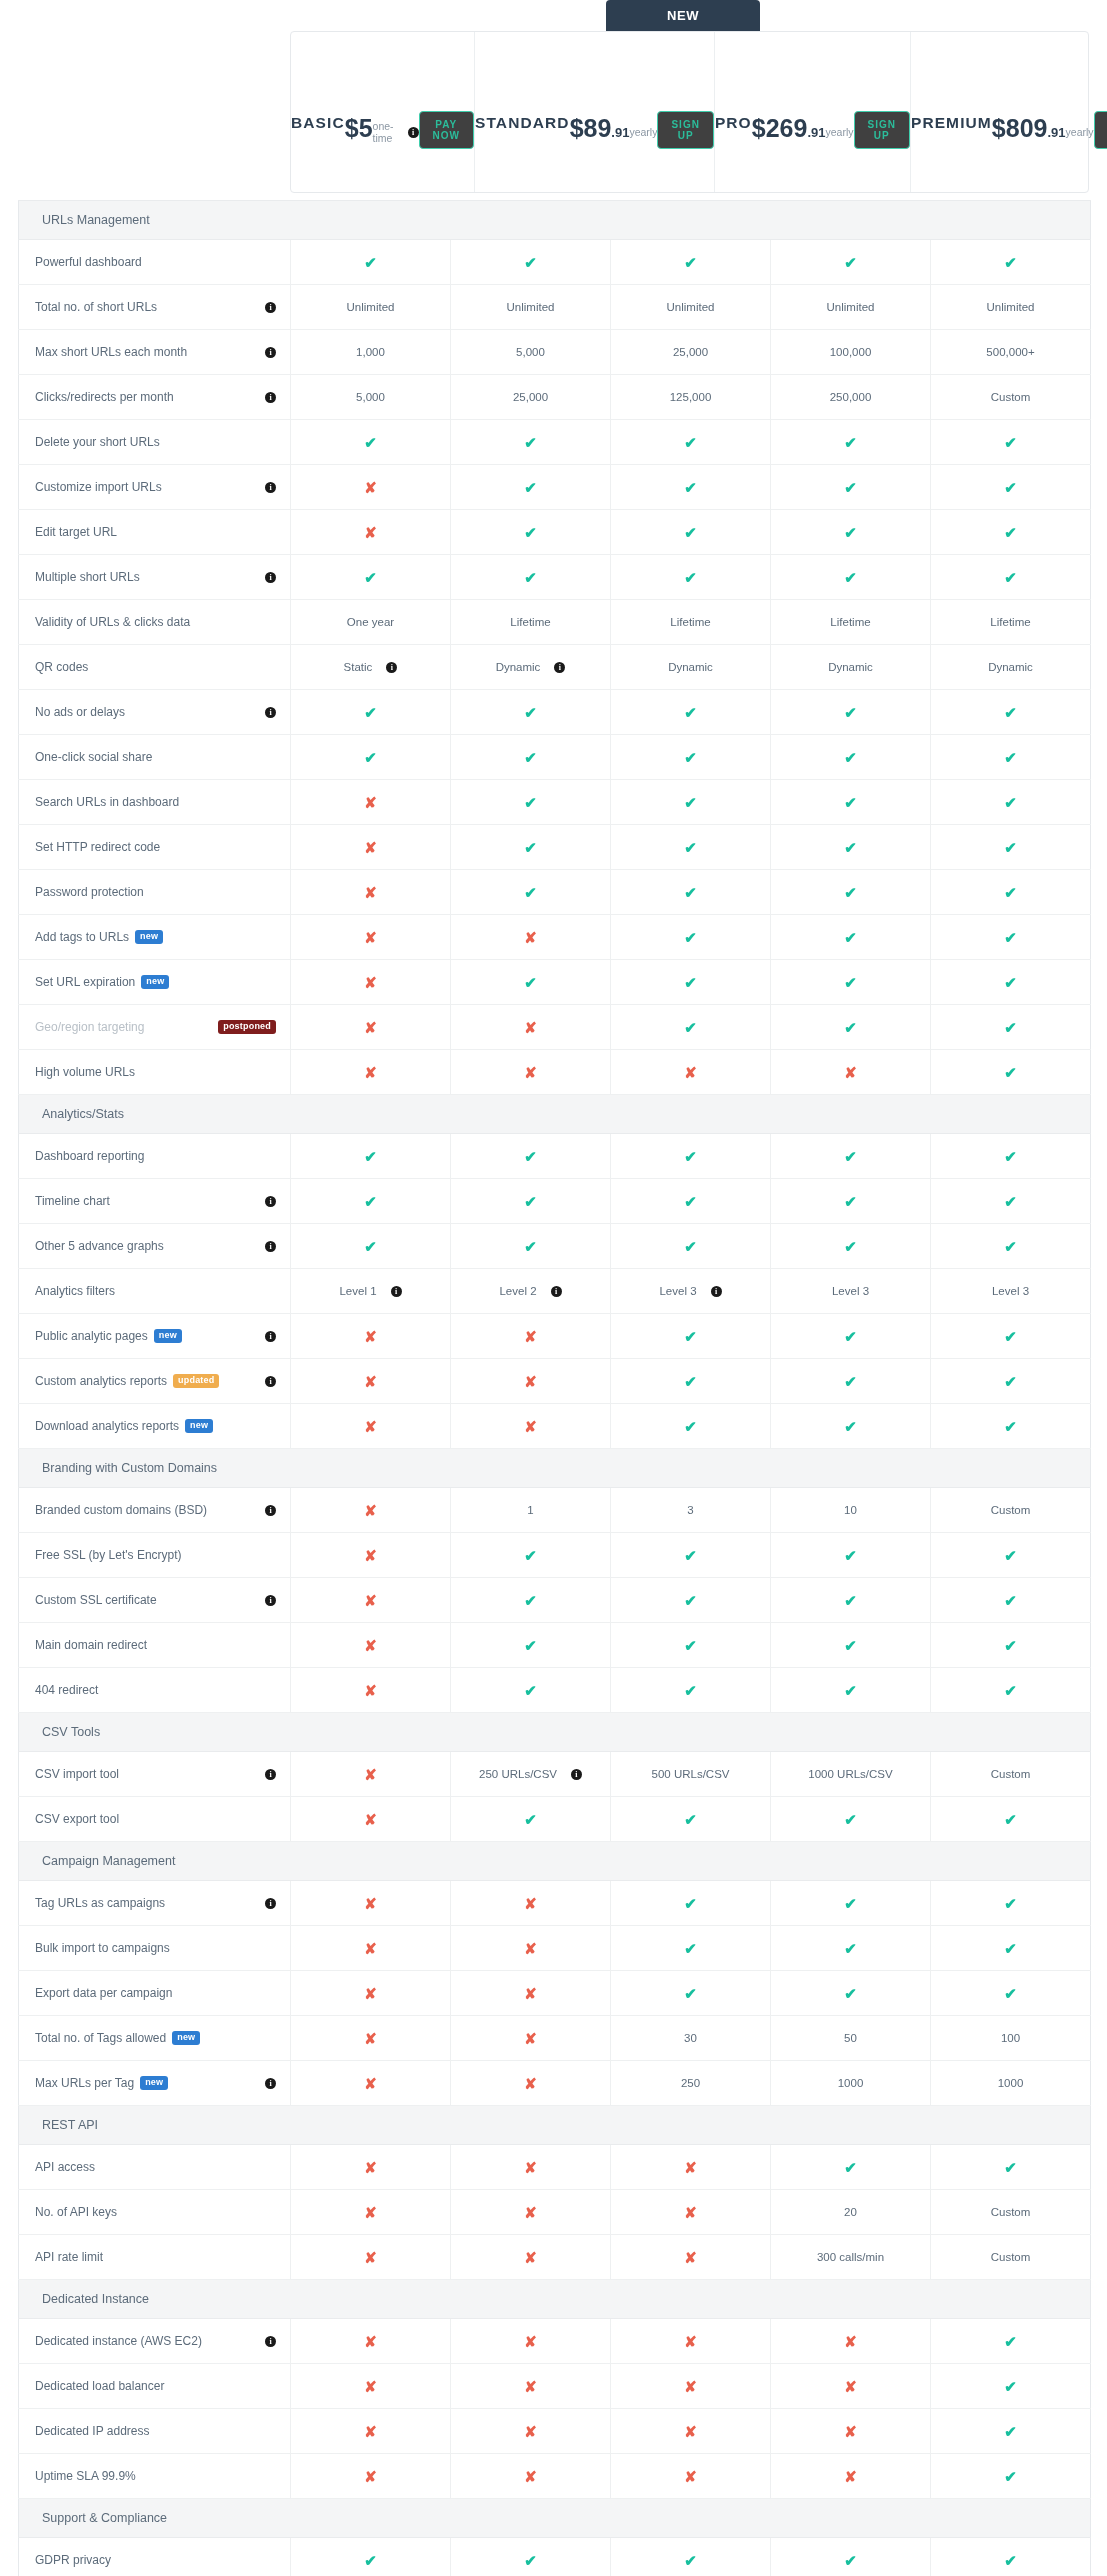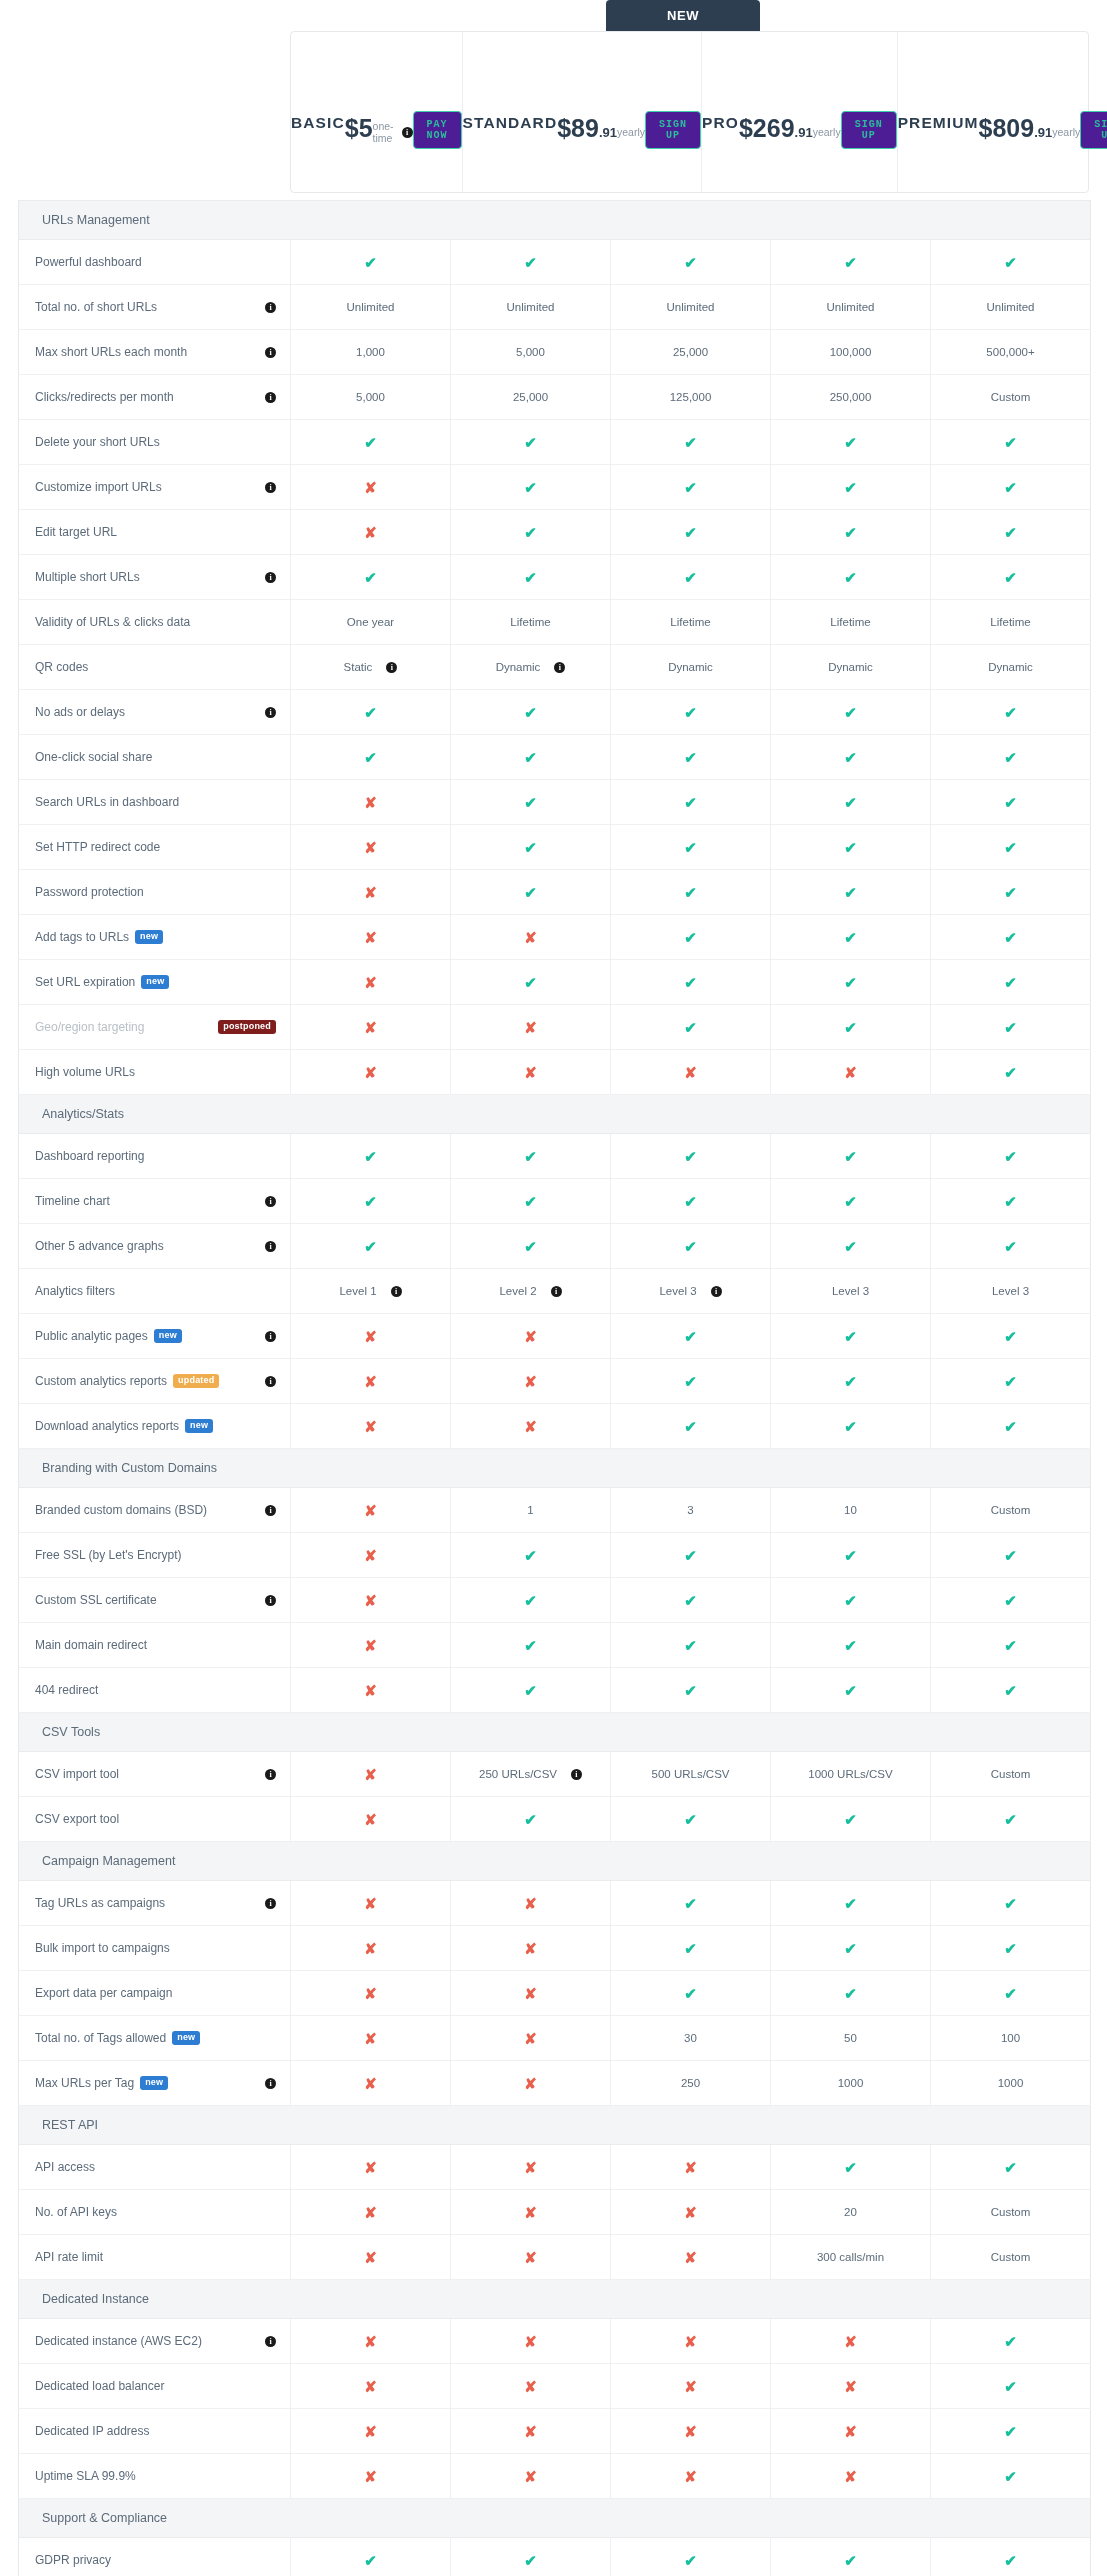--- a/index.html
+++ b/index.html
@@ -41,32 +41,32 @@
     font-size: 15.5px; font-weight: bold; letter-spacing: 1.1px;
     color: #2d3e50; text-transform: uppercase;
   }
   .plan-price {
     margin-top: 10px; font-size: 25px; font-weight: bold; color: #2d3e50;
     line-height: 1;
   }
   .plan-price .cents { font-size: 13px; font-weight: bold; vertical-align: baseline; margin-top: 14px; }
   .plan-period {
     margin-top: 18px; font-size: 10.5px; color: #8b97a3;
-    display: flex; align-items: center; gap: 8px;
+    display: flex; align-items: center; gap: 14px;
   }
   .plan-cta {
     margin-top: 14px;
     border: 1px solid #3ecfad;
     color: #2bbd9b;
-    background: #4c1d95;
+    background: #404040;
     border-radius: 4px;
     font-size: 10px; font-weight: bold; letter-spacing: 1px;
     padding: 7px 13px;
     cursor: pointer;
-    font-family: Liberation Mono, monospace;
+    font-family: Liberation Sans, sans-serif;
   }
 
   
   .info-icon {
     display: inline-block;
     width: 11px; height: 11px; border-radius: 50%;
     background: #1a1a1a; color: #fff;
     font-size: 8px; font-weight: bold;
     line-height: 11px; text-align: center;
     font-family: "Liberation Serif", serif;

